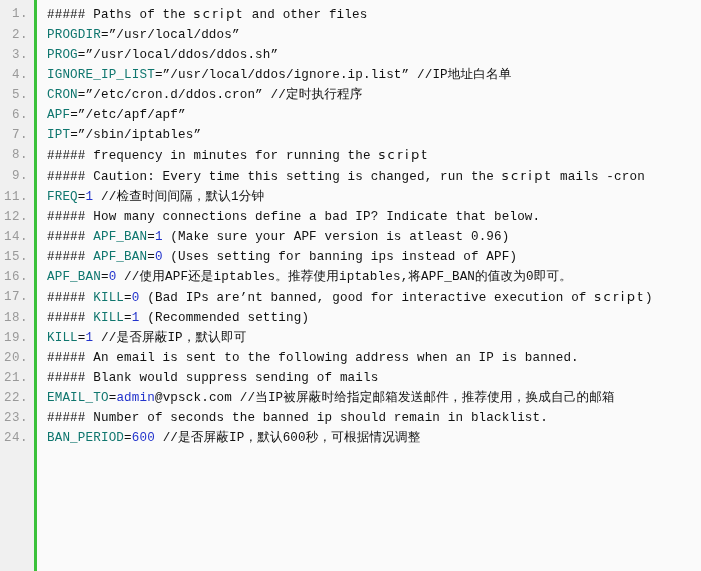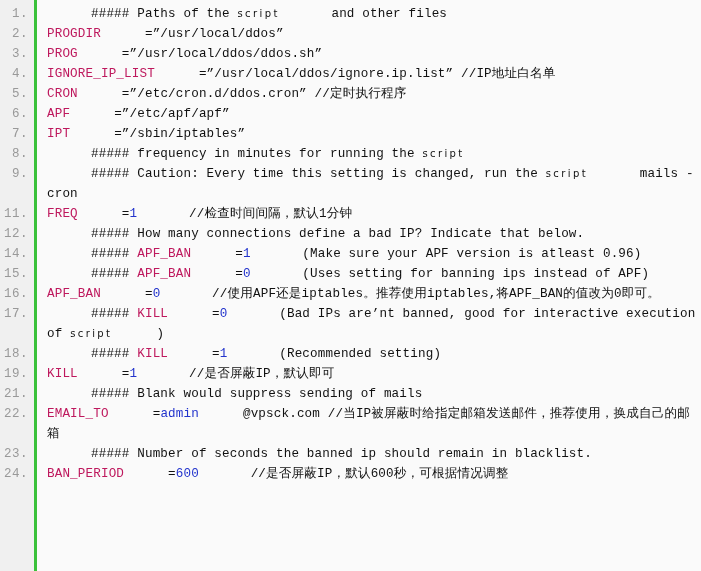--- a/index.html
+++ b/index.html
@@ -77,31 +77,31 @@
     line-height: 20px;
     color: #111111;
     white-space: pre-wrap;
     word-break: break-word;
     letter-spacing: 0.15px;
   }
 
   
   .tok-var  { color: #cc3333; }
   .tok-num  { color: #2233cc; }
-  .tok-plain { color: #111111; margin-left: 44px; }
+  .tok-plain { color: #111111; }
 
   
   .tok-alt {
     font-family: "DejaVu Sans", sans-serif;
     letter-spacing: 2.4px;
-    font-size: 10px;
+    font-size: 13px;
     color: #111111;
   }
 </style>
-<style>.tok-var{color:#be185d;}.tok-num{color:#2233cc;}.tok-plain,.tok-alt{color:#111111;}.lineno{color:#999999;}.gutter-bg{background:#f0f0f0;}.gutter-rule{background:#3ac13a;}#code-block{background:#fafafa;}</style></head>
+<style>.tok-var{color:#0f766e;}.tok-num{color:#2233cc;}.tok-plain,.tok-alt{color:#111111;}.lineno{color:#999999;}.gutter-bg{background:#f0f0f0;}.gutter-rule{background:#3ac13a;}#code-block{background:#fafafa;}</style></head>
 <body>
 
 <div id="code-block">
   <div class="gutter-bg"></div>
   <div class="gutter-rule"></div>
   <div class="lines">
       <div class="row">
         <div class="lineno">1.</div>
         <div class="code"><span class="tok-plain">##### Paths of the </span><span class="tok-alt">script</span><span class="tok-plain"> and other files</span></div>
       </div>
@@ -163,20 +163,24 @@
       </div>
       <div class="row">
         <div class="lineno">18.</div>
         <div class="code"><span class="tok-plain">##### </span><span class="tok-var">KILL</span><span class="tok-plain">=</span><span class="tok-num">1</span><span class="tok-plain"> (Recommended setting)</span></div>
       </div>
       <div class="row">
         <div class="lineno">19.</div>
         <div class="code"><span class="tok-var">KILL</span><span class="tok-plain">=</span><span class="tok-num">1</span><span class="tok-plain"> //是否屏蔽IP，默认即可</span></div>
       </div>
       <div class="row">
+        <div class="lineno">20.</div>
+        <div class="code"><span class="tok-plain">##### An email is sent to the following address when an IP is banned.</span></div>
+      </div>
+      <div class="row">
         <div class="lineno">21.</div>
         <div class="code"><span class="tok-plain">##### Blank would suppress sending of mails</span></div>
       </div>
       <div class="row">
         <div class="lineno">22.</div>
         <div class="code"><span class="tok-var">EMAIL_TO</span><span class="tok-plain">=</span><span class="tok-num">admin</span><span class="tok-plain">@vpsck.com //当IP被屏蔽时给指定邮箱发送邮件，推荐使用，换成自己的邮箱</span></div>
       </div>
       <div class="row">
         <div class="lineno">23.</div>
         <div class="code"><span class="tok-plain">##### Number of seconds the banned ip should remain in blacklist.</span></div>

